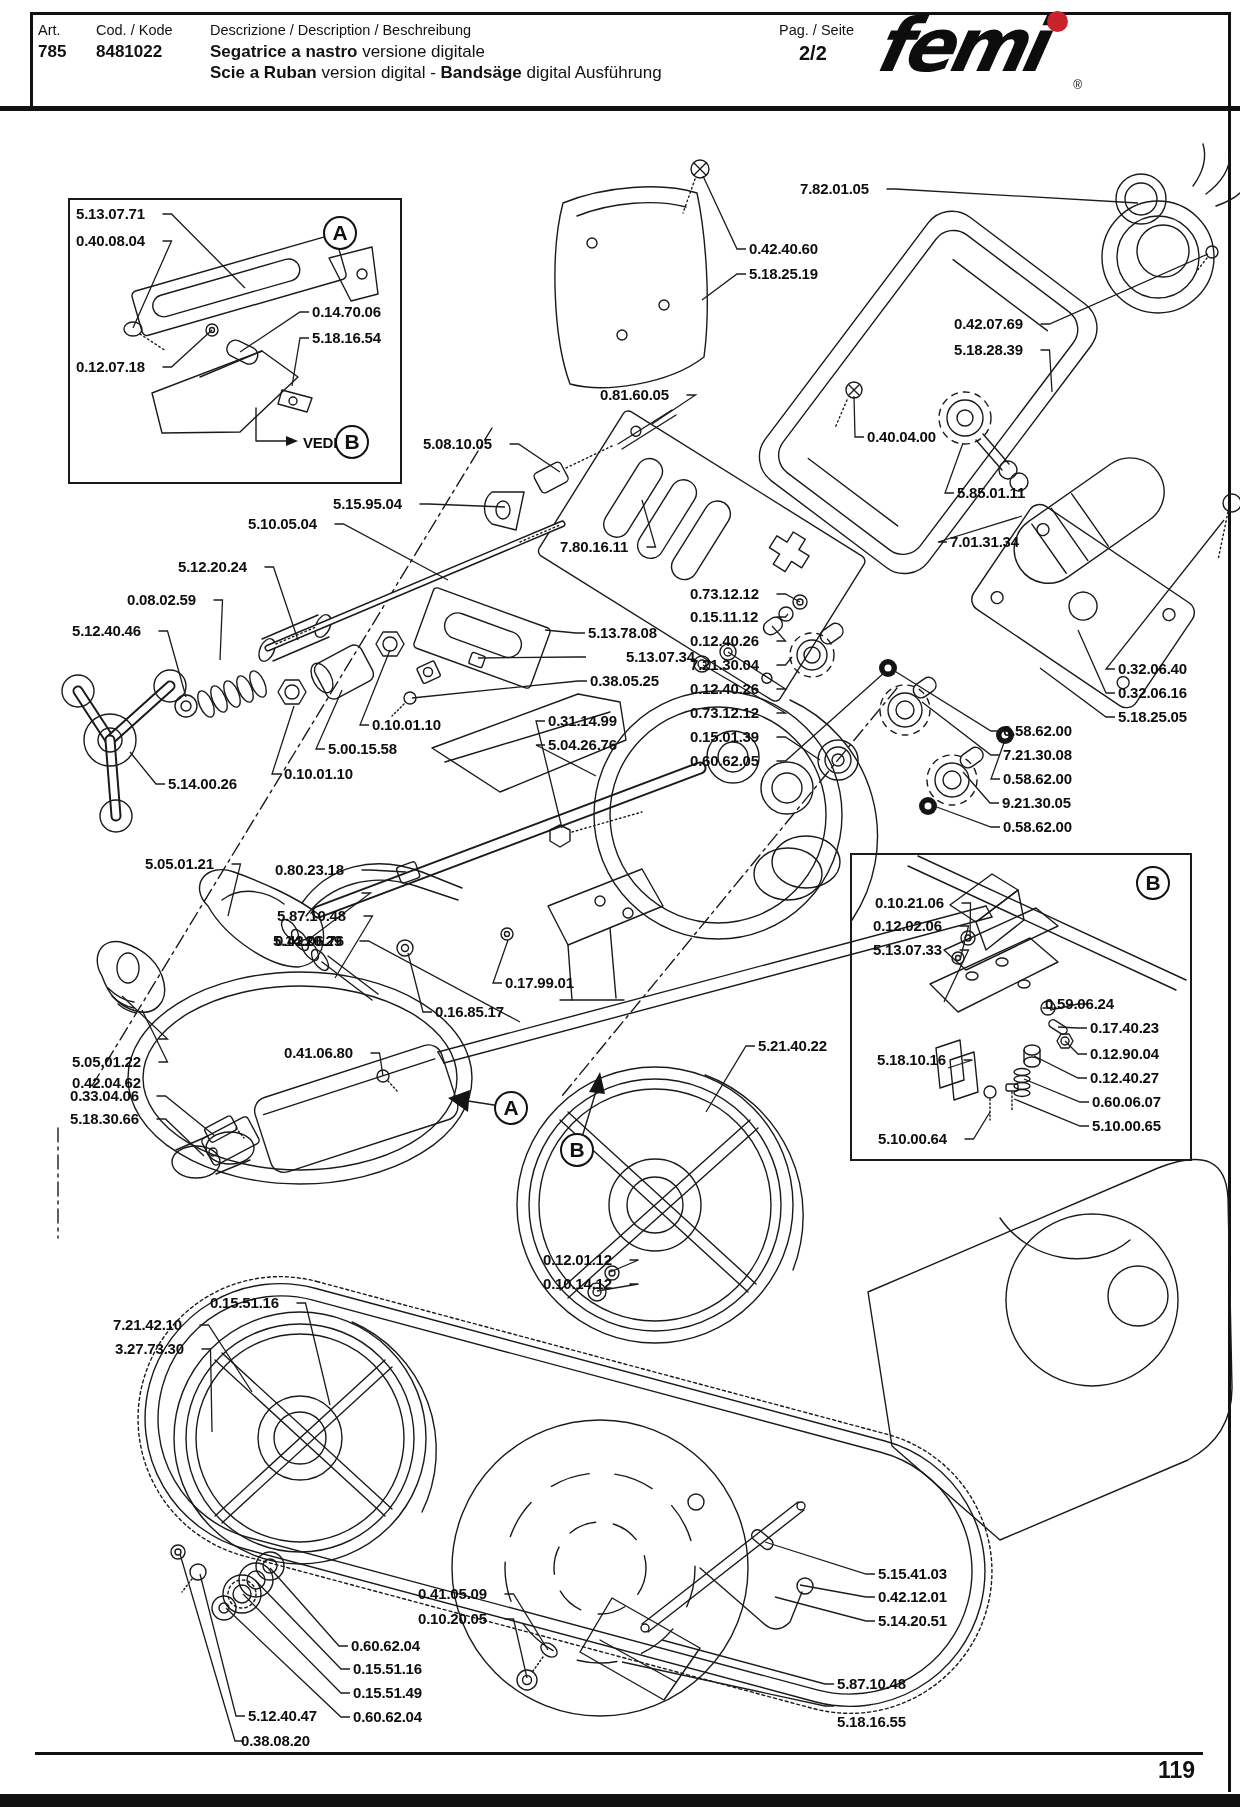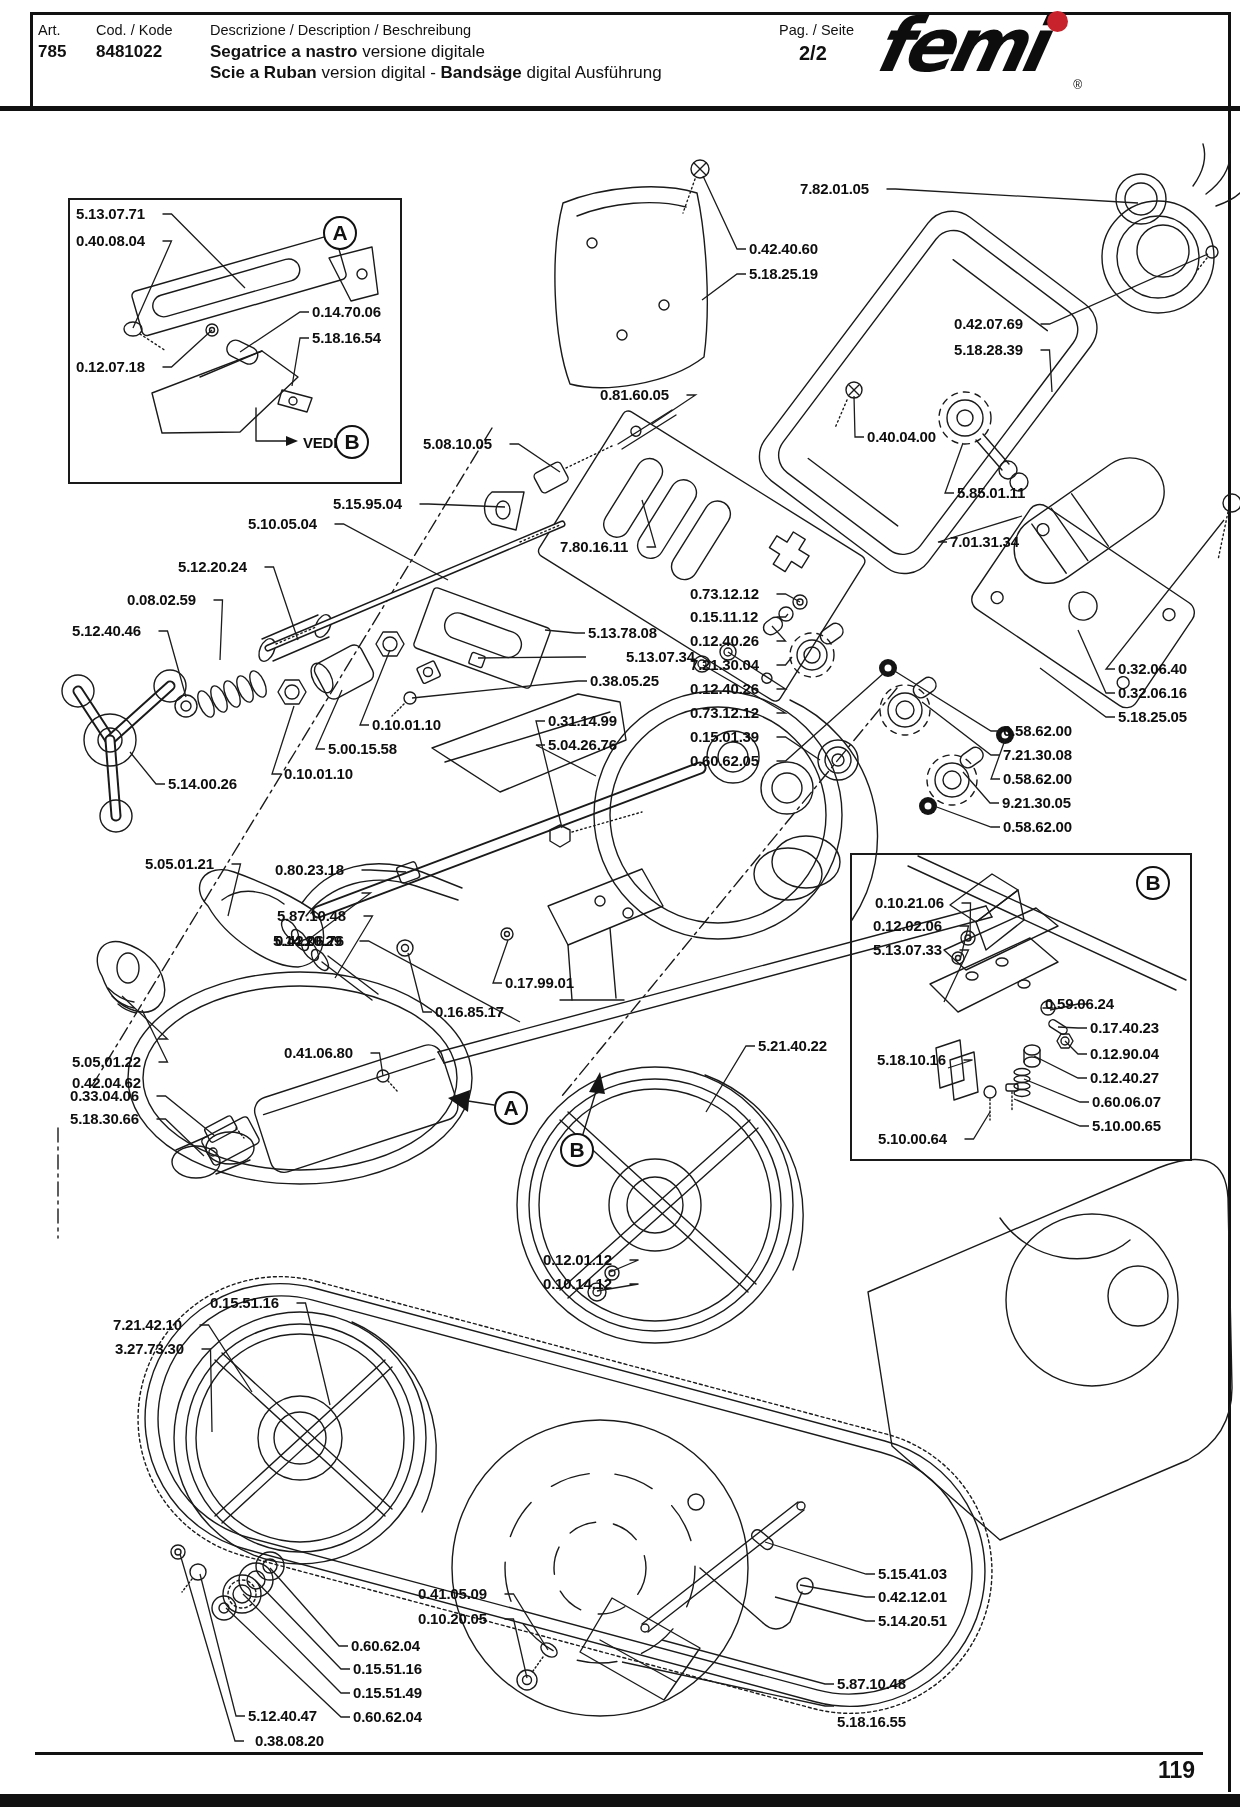--- a/index.html
+++ b/index.html
@@ -590,21 +590,21 @@
       <div class="part-label" style="left: 210px; top: 1294px;">0.15.51.16</div>
       <div class="part-label" style="left: 113px; top: 1316px;">7.21.42.10</div>
       <div class="part-label" style="left: 115px; top: 1340px;">3.27.73.30</div>
       <div class="part-label" style="left: 418px; top: 1585px;">0.41.05.09</div>
       <div class="part-label" style="left: 418px; top: 1610px;">0.10.20.05</div>
       <div class="part-label" style="left: 351px; top: 1637px;">0.60.62.04</div>
       <div class="part-label" style="left: 353px; top: 1660px;">0.15.51.16</div>
       <div class="part-label" style="left: 353px; top: 1684px;">0.15.51.49</div>
       <div class="part-label" style="left: 248px; top: 1707px;">5.12.40.47</div>
       <div class="part-label" style="left: 353px; top: 1708px;">0.60.62.04</div>
-      <div class="part-label" style="left: 255px; top: 1732px; text-align: center;">0.38.08.20</div>
+      <div class="part-label" style="left: 241px; top: 1732px; text-align: center;">0.38.08.20</div>
       <div class="part-label" style="left: 878px; top: 1565px;">5.15.41.03</div>
       <div class="part-label" style="left: 878px; top: 1588px;">0.42.12.01</div>
       <div class="part-label" style="left: 878px; top: 1612px;">5.14.20.51</div>
       <div class="part-label" style="left: 837px; top: 1675px;">5.87.10.48</div>
       <div class="part-label" style="left: 837px; top: 1697px; margin-top: 16px;">5.18.16.55</div>
       <div class="part-label" style="left: 875px; top: 894px;">0.10.21.06</div>
       <div class="part-label" style="left: 873px; top: 917px;">0.12.02.06</div>
       <div class="part-label" style="left: 873px; top: 941px;">5.13.07.33</div>
       <div class="part-label" style="left: 1045px; top: 995px;">0.59.06.24</div>
       <div class="part-label" style="left: 1090px; top: 1019px;">0.17.40.23</div>

